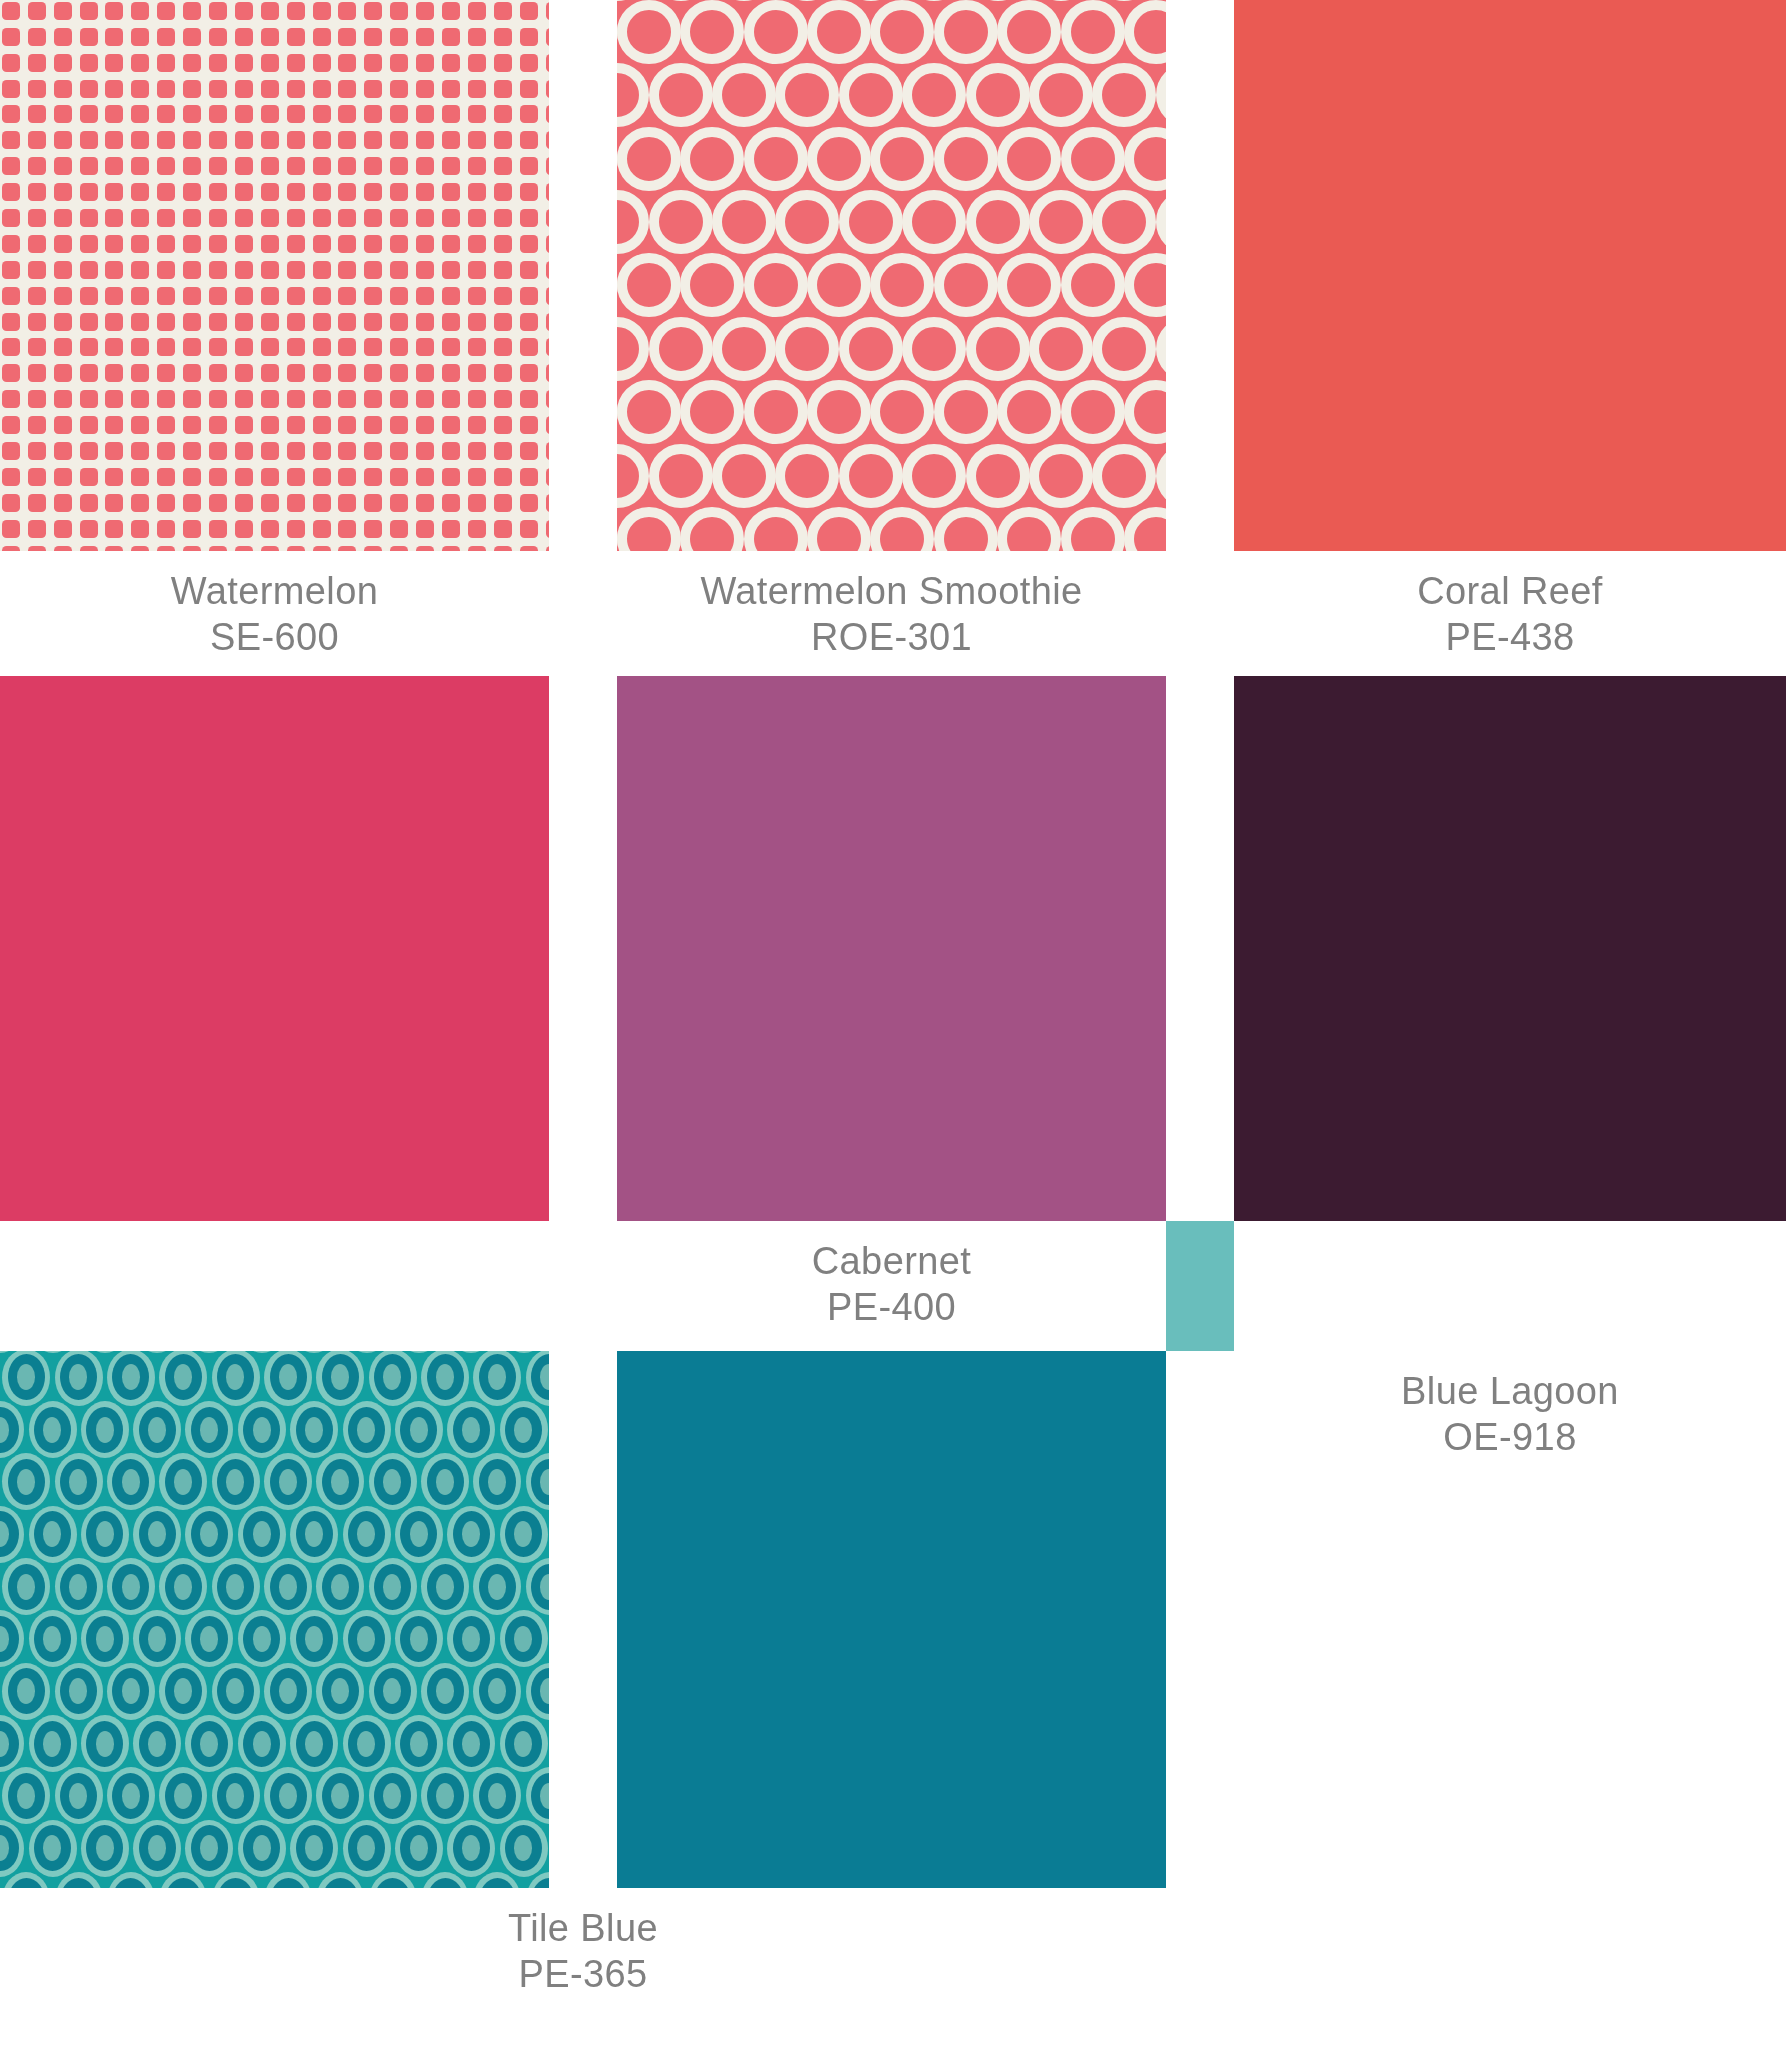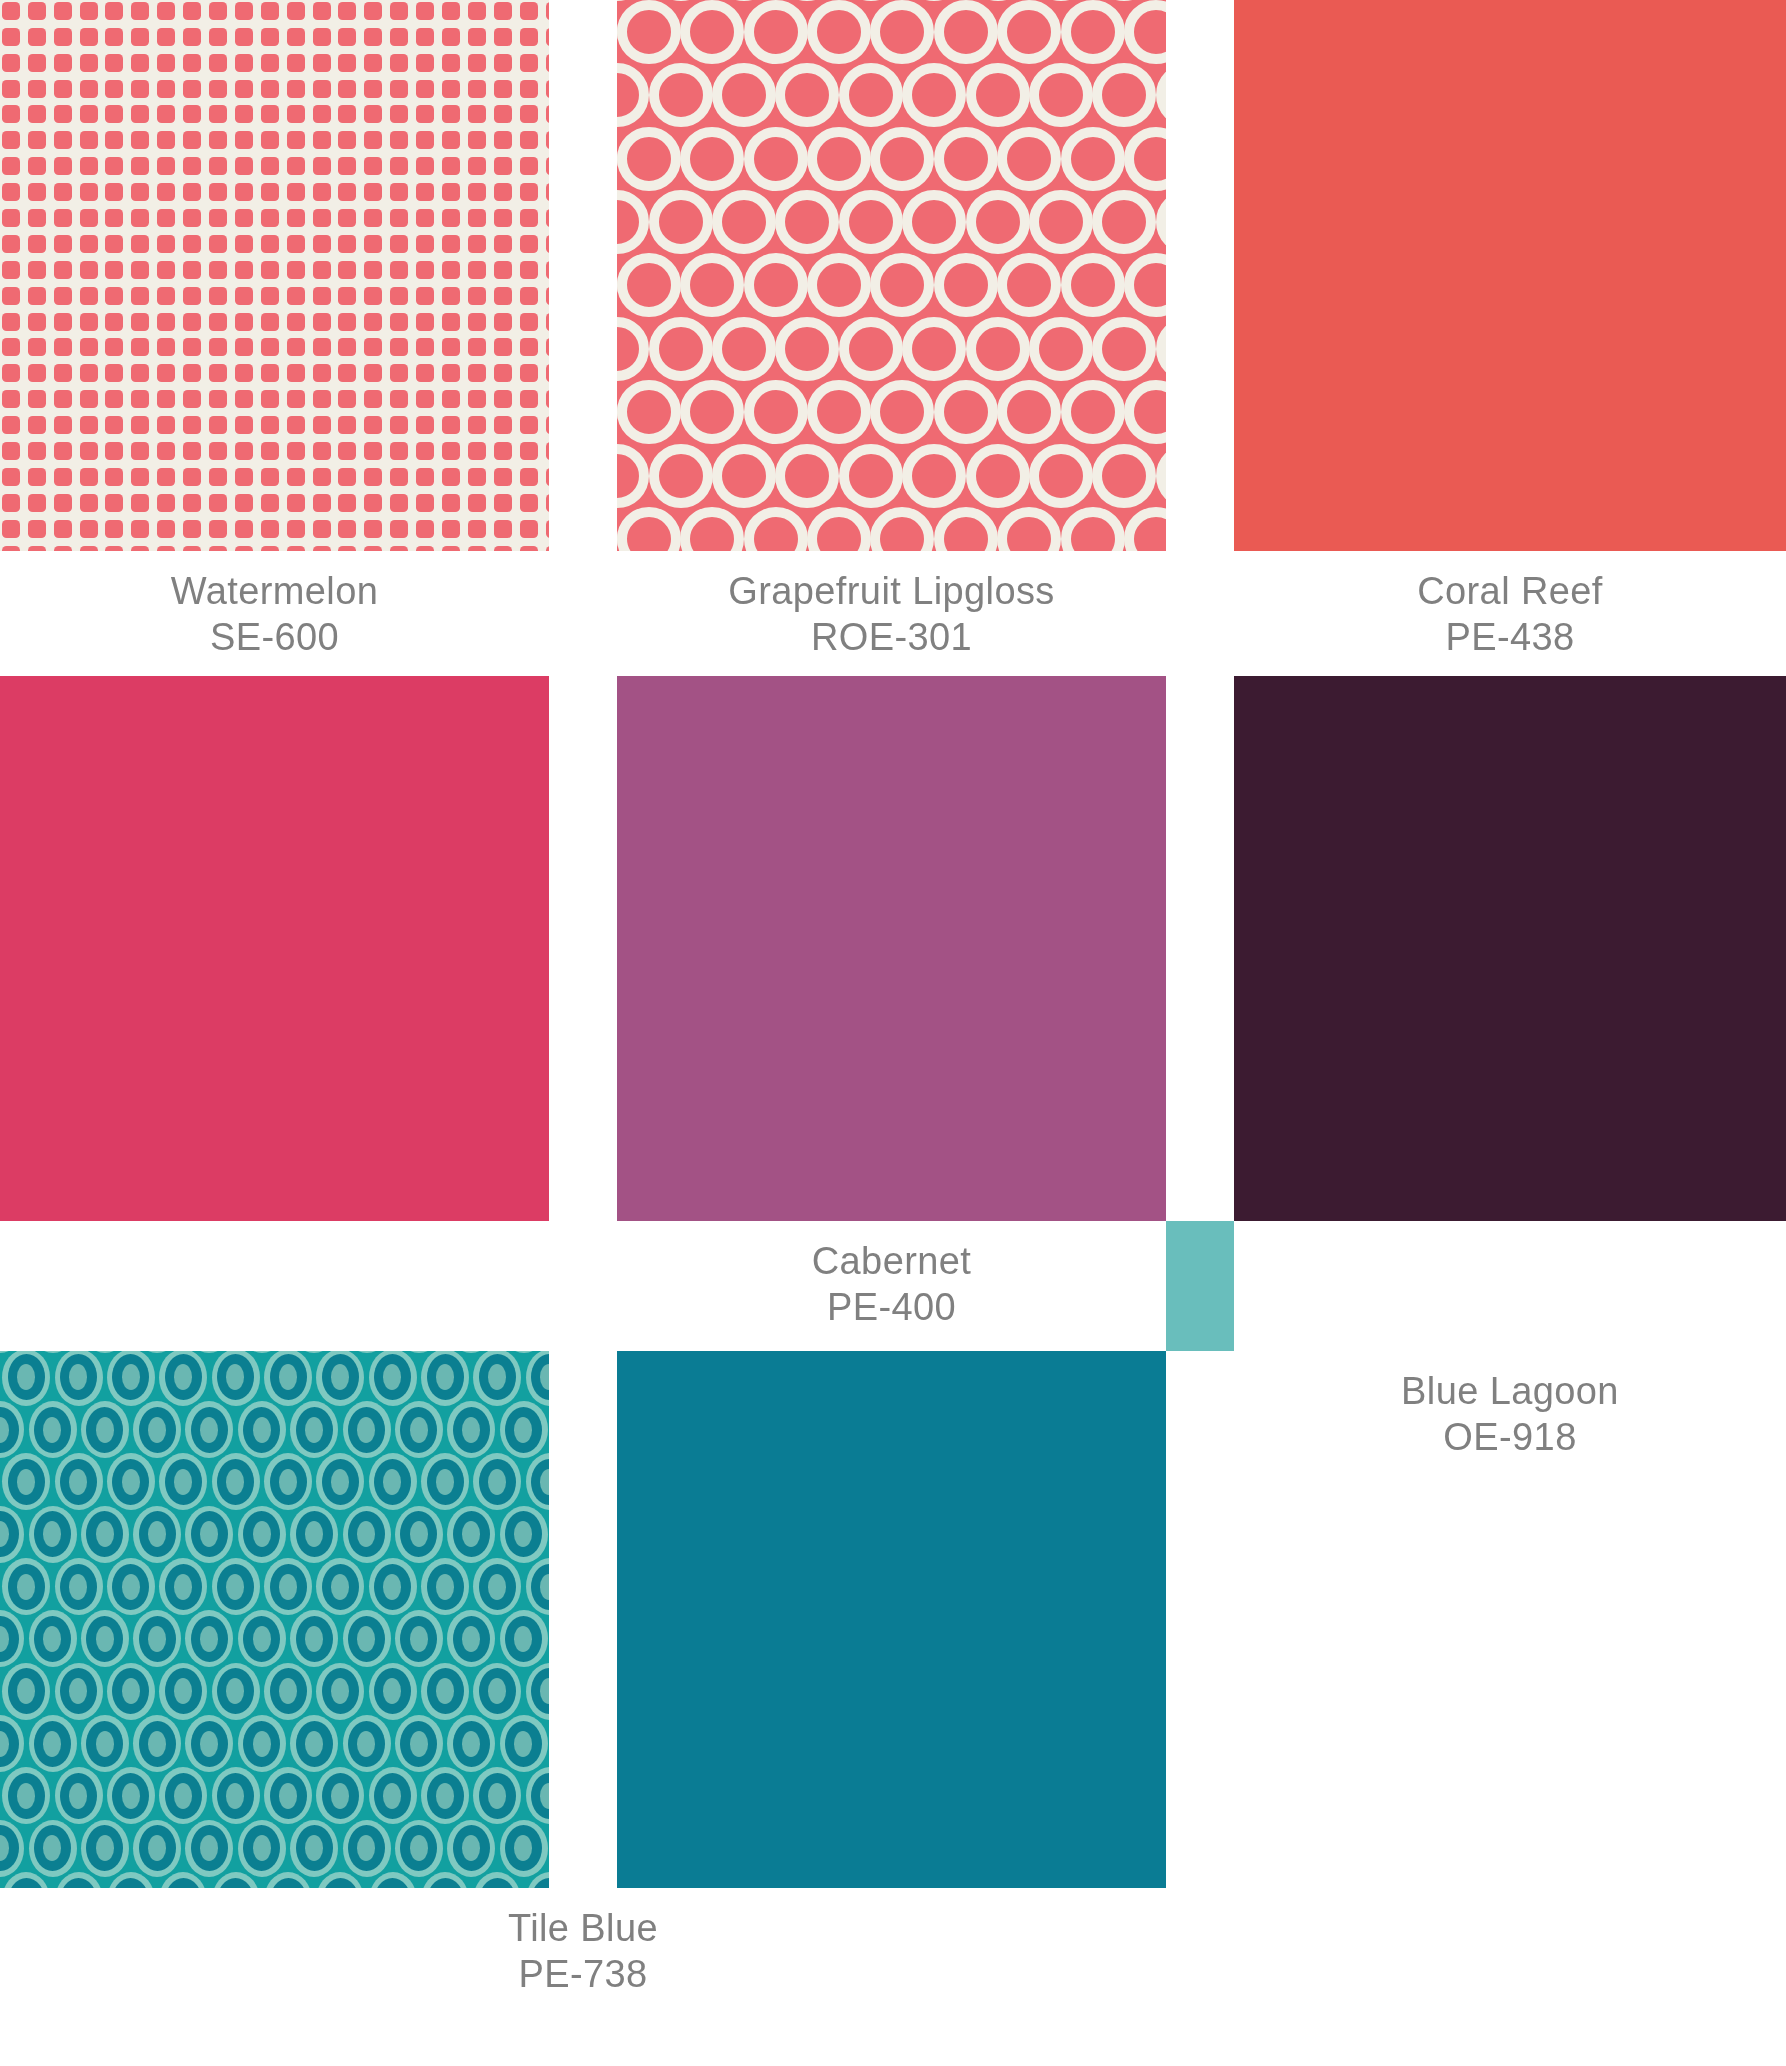--- a/index.html
+++ b/index.html
@@ -689,21 +689,21 @@
   <div class="swatch-cell">
     <div class="swatch-chip" id="chip-coral" style="background: rgb(234, 90, 83);"></div>
   </div>
 
   <div class="label-cell">
     <span class="swatch-name">Watermelon</span>
     <span class="swatch-code">SE-600</span>
   </div>
   <div class="spacer"></div>
   <div class="label-cell">
-    <span class="swatch-name">Grapefruit Lipgloss</span>
+    <span class="swatch-name">Watermelon Smoothie</span>
     <span class="swatch-code">ROE-301</span>
   </div>
   <div class="spacer"></div>
   <div class="label-cell">
     <span class="swatch-name">Coral Reef</span>
     <span class="swatch-code">PE-438</span>
   </div>
 
   <div class="swatch-cell">
     <div class="swatch-chip" id="chip-cherry" style="background: rgb(220, 60, 100);"></div>
@@ -1112,17 +1112,17 @@
   </div>
 
   <div class="spacer"></div>
   <div class="label-cell">
     <span class="swatch-name">Blue Lagoon</span>
     <span class="swatch-code">OE-918</span>
   </div>
   <div class="spacer"></div>
   <div class="label-cell">
     <span class="swatch-name">Tile Blue</span>
-    <span class="swatch-code">PE-738</span>
+    <span class="swatch-code">PE-365</span>
   </div>
 
 </div>
 
 
 </body></html>

